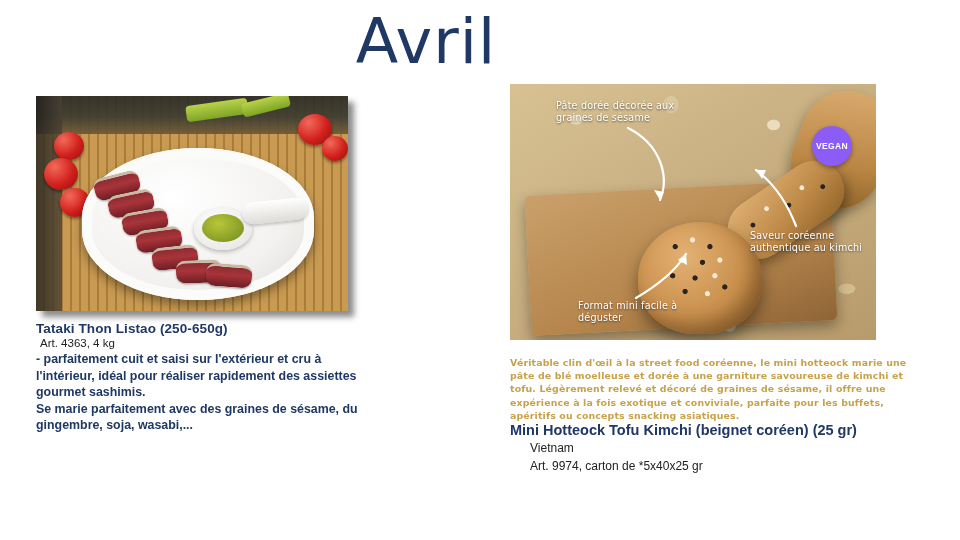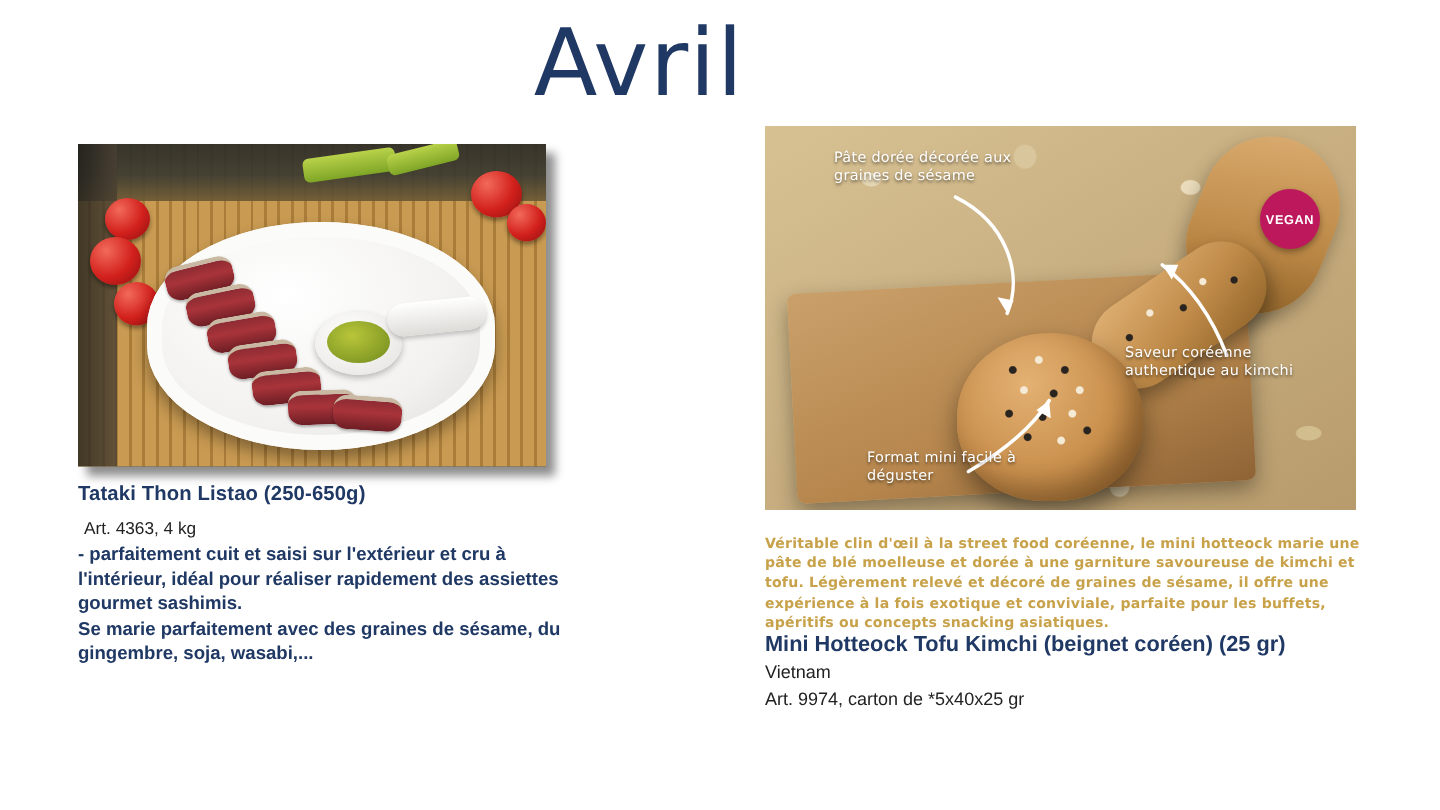--- a/index.html
+++ b/index.html
@@ -26,21 +26,21 @@
     line-height: 72px;
     font-weight: 400;
     color: #1f3864;
     letter-spacing: 1px;
     font-family: "DejaVu Sans", sans-serif;
   }
 
   
   .left-block {
     position: absolute;
-    left: 52px;
+    left: 36px;
     top: 96px;
     width: 330px;
   }
   .photo-left {
     position: relative;
     width: 312px;
     height: 215px;
     box-shadow: 6px 6px 6px rgba(0,0,0,0.45);
     overflow: hidden;
     background: #6b5a3e;
@@ -144,21 +144,21 @@
   }
 
   .left-title {
     margin-top: 10px;
     font-size: 13.5px;
     font-weight: bold;
     color: #1f3864;
     letter-spacing: .1px;
   }
   .left-sub {
-    margin-top: 11px;
+    margin-top: 1px;
     margin-left: 4px;
     font-size: 11.5px;
     color: #222222;
   }
   .left-desc {
     margin-top: 2px;
     font-size: 12.4px;
     font-weight: bold;
     line-height: 16.5px;
     color: #1f3864;
@@ -171,21 +171,20 @@
     left: 510px;
     top: 84px;
     width: 420px;
   }
   .photo-right {
     position: relative;
     width: 366px;
     height: 256px;
     overflow: hidden;
     background: #cbb58c;
-    padding-left: 28px;
   }
   
   .seed-bg {
     position: absolute;
     inset: 0;
     background:
       radial-gradient(ellipse at 18% 14%, #e6d7b4 0 6px, transparent 7px),
       radial-gradient(ellipse at 44% 8%, #d9c69c 0 7px, transparent 8px),
       radial-gradient(ellipse at 72% 16%, #eadcbc 0 6px, transparent 7px),
       radial-gradient(ellipse at 88% 30%, #d6c296 0 8px, transparent 9px),
@@ -269,21 +268,21 @@
     transform: rotate(22deg);
     box-shadow: 0 6px 12px rgba(0,0,0,.3);
   }
   .vegan-badge {
     position: absolute;
     right: 24px;
     top: 42px;
     width: 40px;
     height: 40px;
     border-radius: 50%;
-    background: #be185d;
+    background: #8b5cf6;
     color: #ffffff;
     font-size: 8.5px;
     font-weight: bold;
     letter-spacing: .4px;
     display: flex;
     align-items: center;
     justify-content: center;
     box-shadow: 0 2px 4px rgba(0,0,0,.35);
   }
   .callout {
@@ -318,20 +317,21 @@
     margin-top: 0;
     font-size: 14.5px;
     font-weight: bold;
     color: #1f3864;
   }
   .right-line {
     margin-top: 2px;
     font-size: 12px;
     color: #222222;
     line-height: 16px;
+    margin-left: 20px;
   }
 </style>
 </head>
 <body>
 
 <div class="page-title">Avril</div>
 
 <div class="left-block">
 
   <div class="photo-left">

